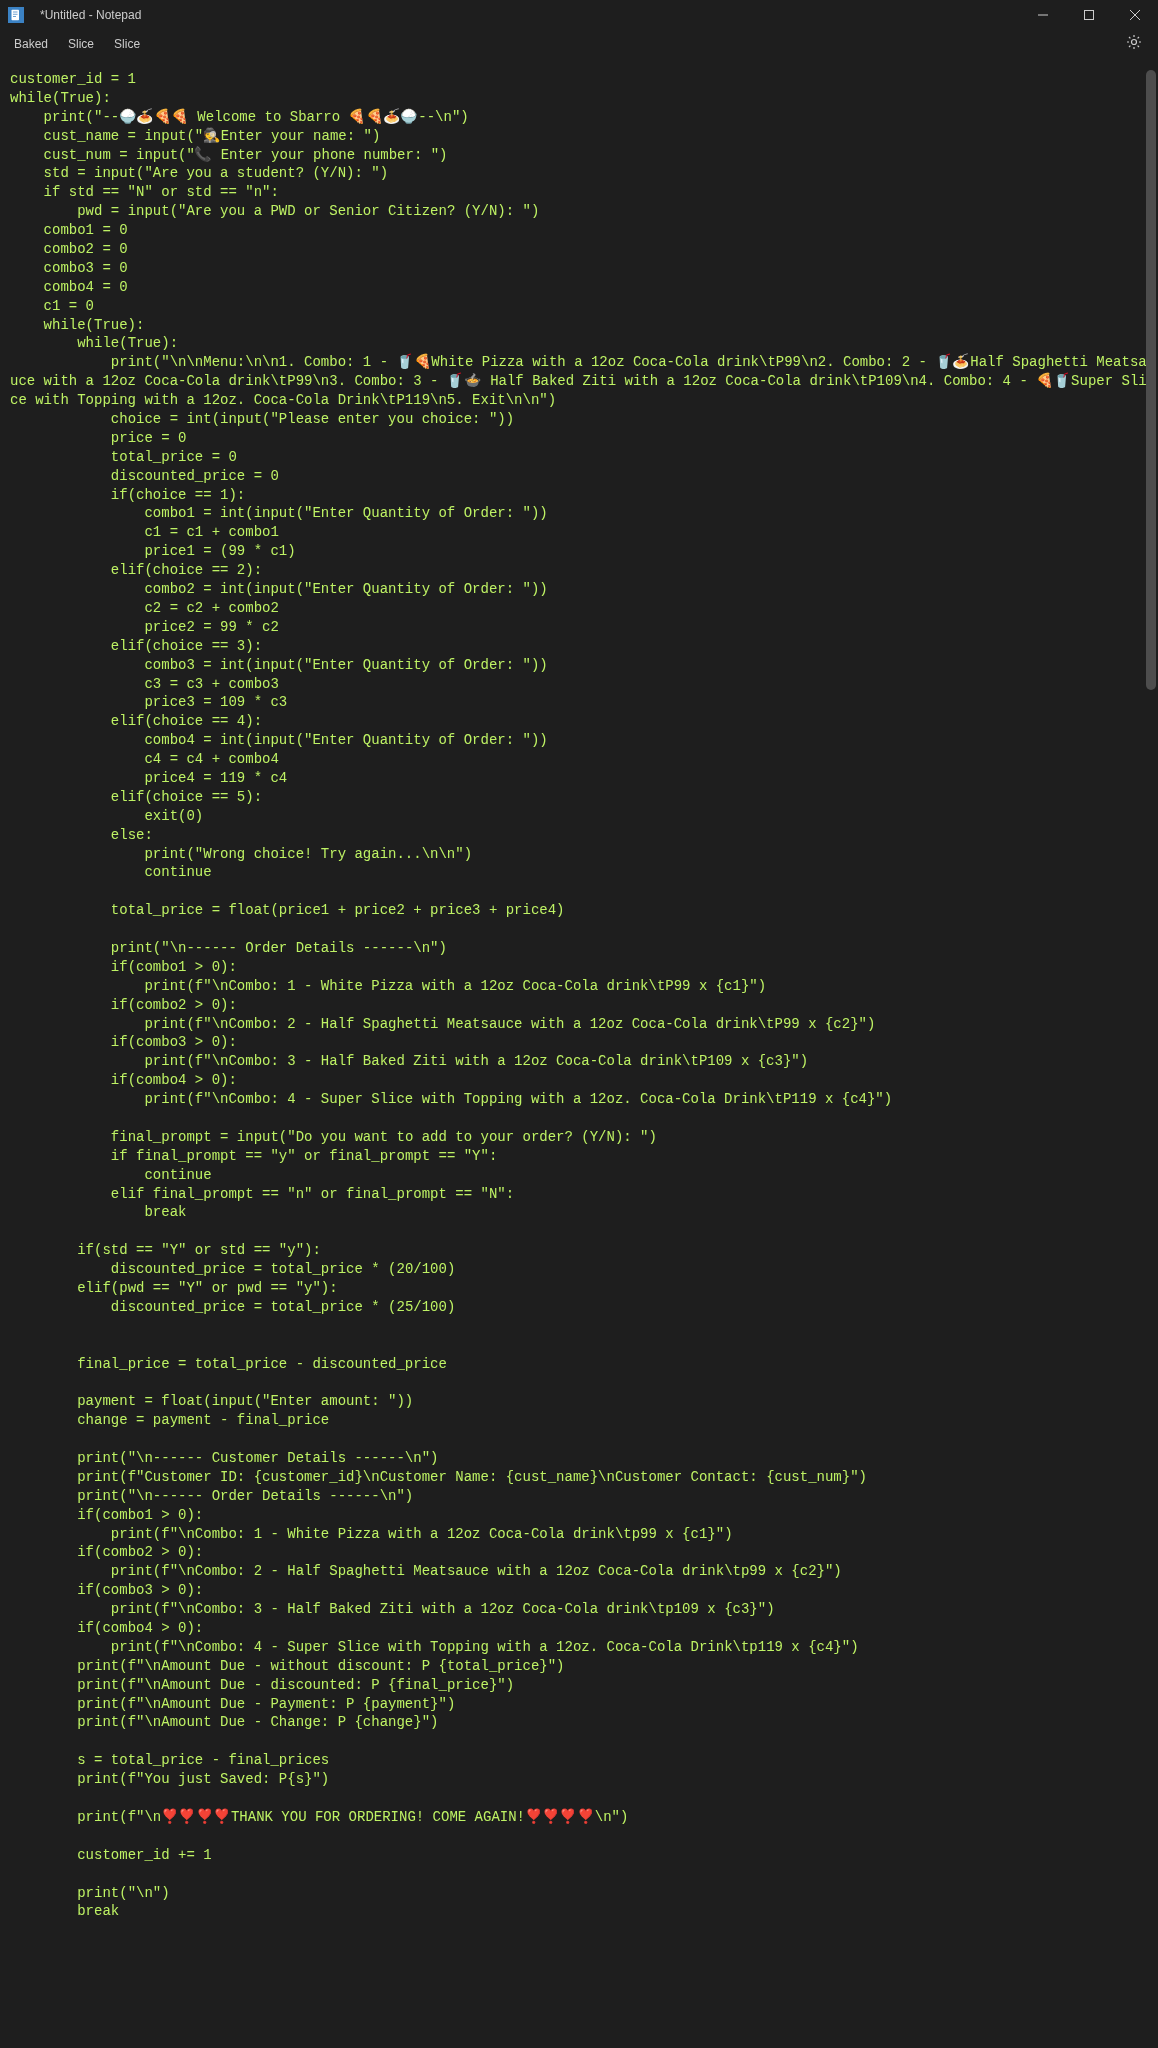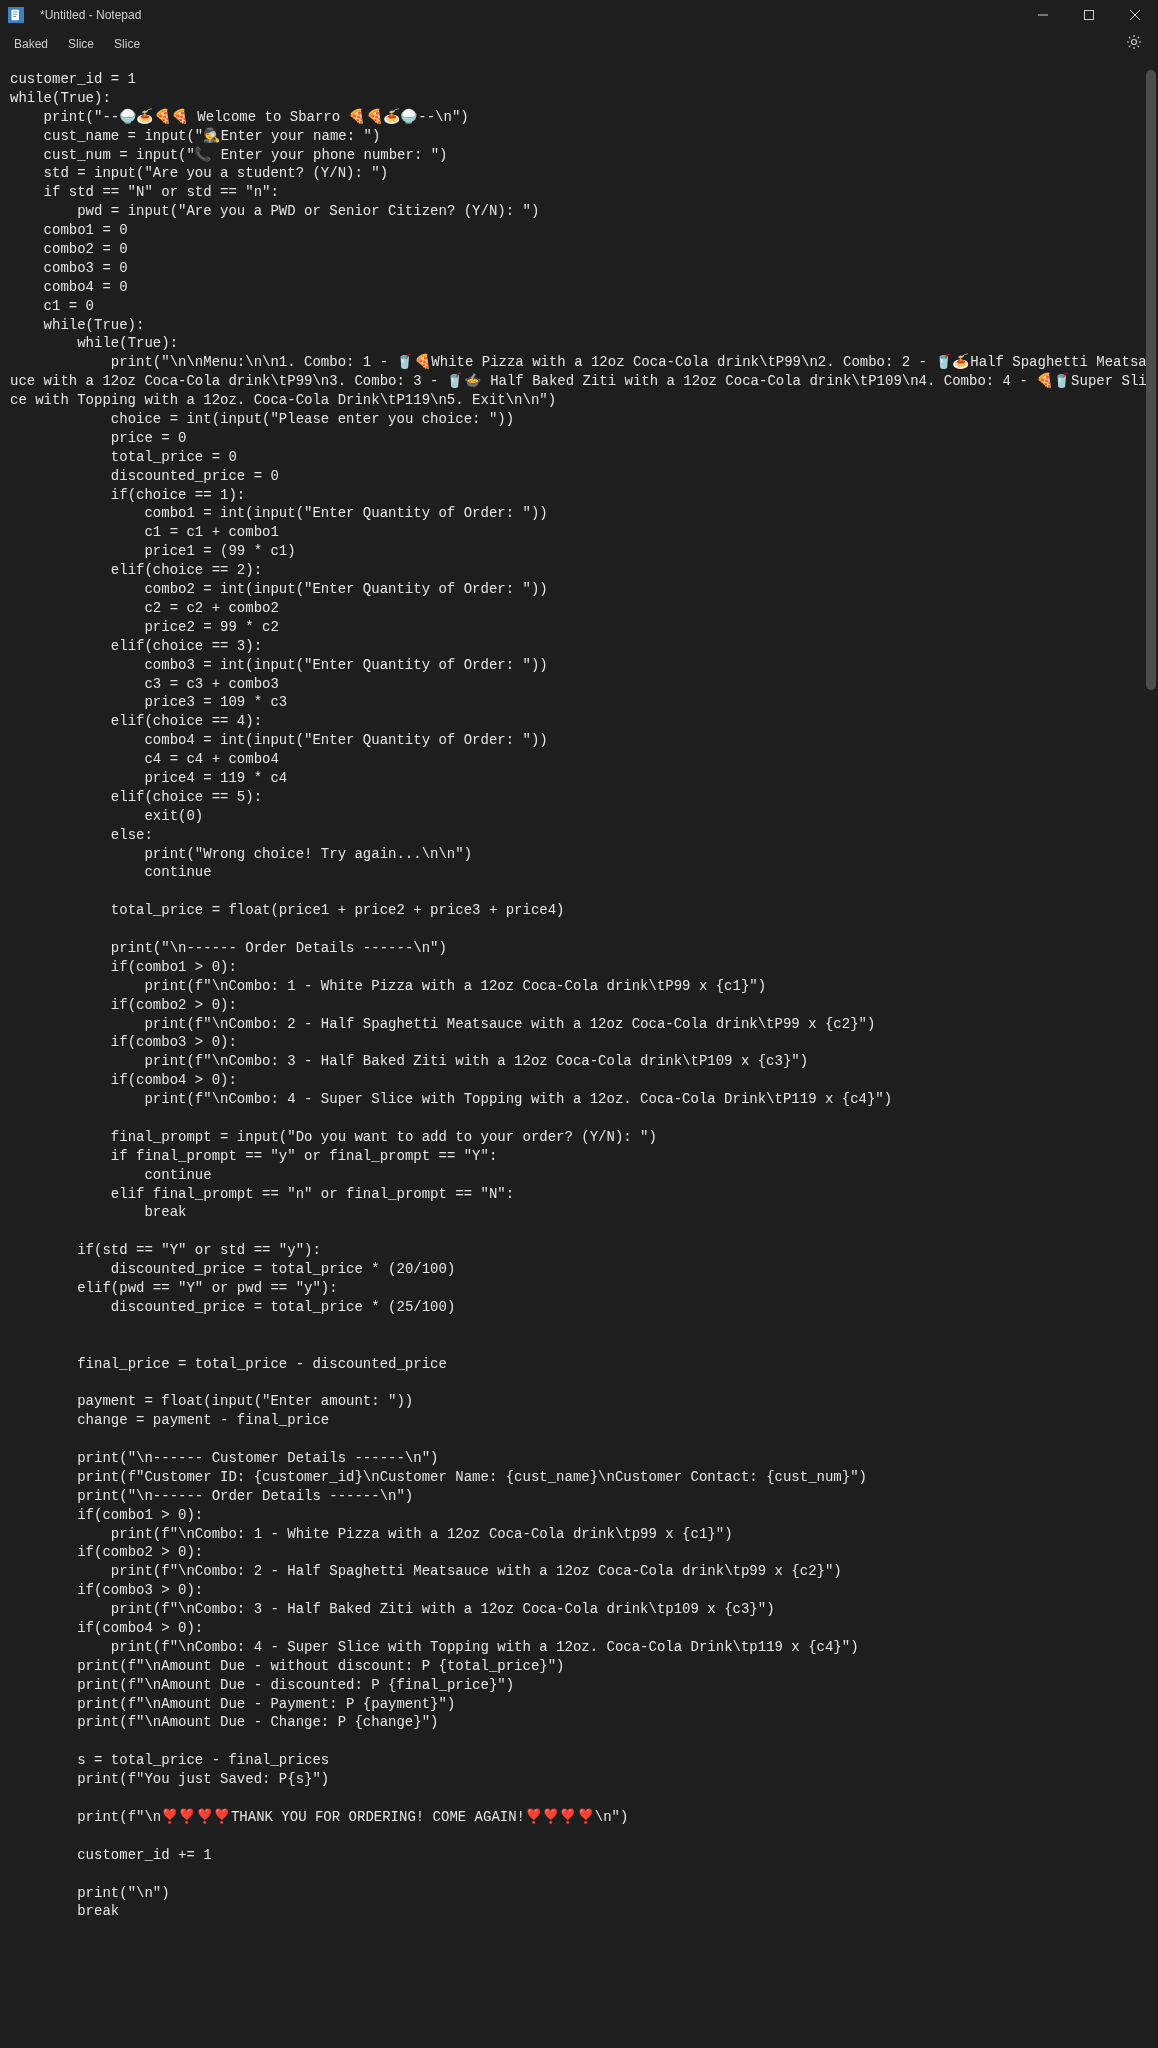--- a/index.html
+++ b/index.html
@@ -12,21 +12,21 @@
   .title-text { color: #cccccc; font-size: 12px; font-family: 'Segoe UI', sans-serif; }
   .window-controls { display: flex; }
   .win-btn { width: 46px; height: 30px; display: flex; align-items: center; justify-content: center; color: #cccccc; font-size: 10px; }
   
   .menubar { height: 28px; background: #1e1e1e; display: flex; align-items: center; padding: 0 4px; justify-content: space-between; }
   .menu-items { display: flex; }
   .menu-item { color: #cccccc; font-size: 12px; font-family: 'Segoe UI', sans-serif; padding: 4px 10px; }
   .settings-icon { color: #cccccc; padding: 4px 8px; margin-right: 4px; }
   
   .editor { position: relative; background: #1e1e1e; height: calc(2048px - 58px); overflow: hidden; }
-  .code-content { padding: 12px 10px; color: #e5e5e5; font-size: 14px; line-height: 1.35; white-space: pre-wrap; word-break: break-all; font-family: Consolas, 'Courier New', monospace; }
+  .code-content { padding: 12px 10px; color: #bef264; font-size: 14px; line-height: 1.35; white-space: pre-wrap; word-break: break-all; font-family: Consolas, 'Courier New', monospace; }
   
   .scrollbar-track { position: absolute; right: 2px; top: 12px; width: 10px; height: calc(100% - 24px); background: transparent; }
   .scrollbar-thumb { position: absolute; right: 0; width: 10px; background: #4d4d4d; border-radius: 5px; }
 </style>
 </head>
 <body>
 
 <div class="titlebar">
   <div class="titlebar-left">
     <div class="app-icon">

